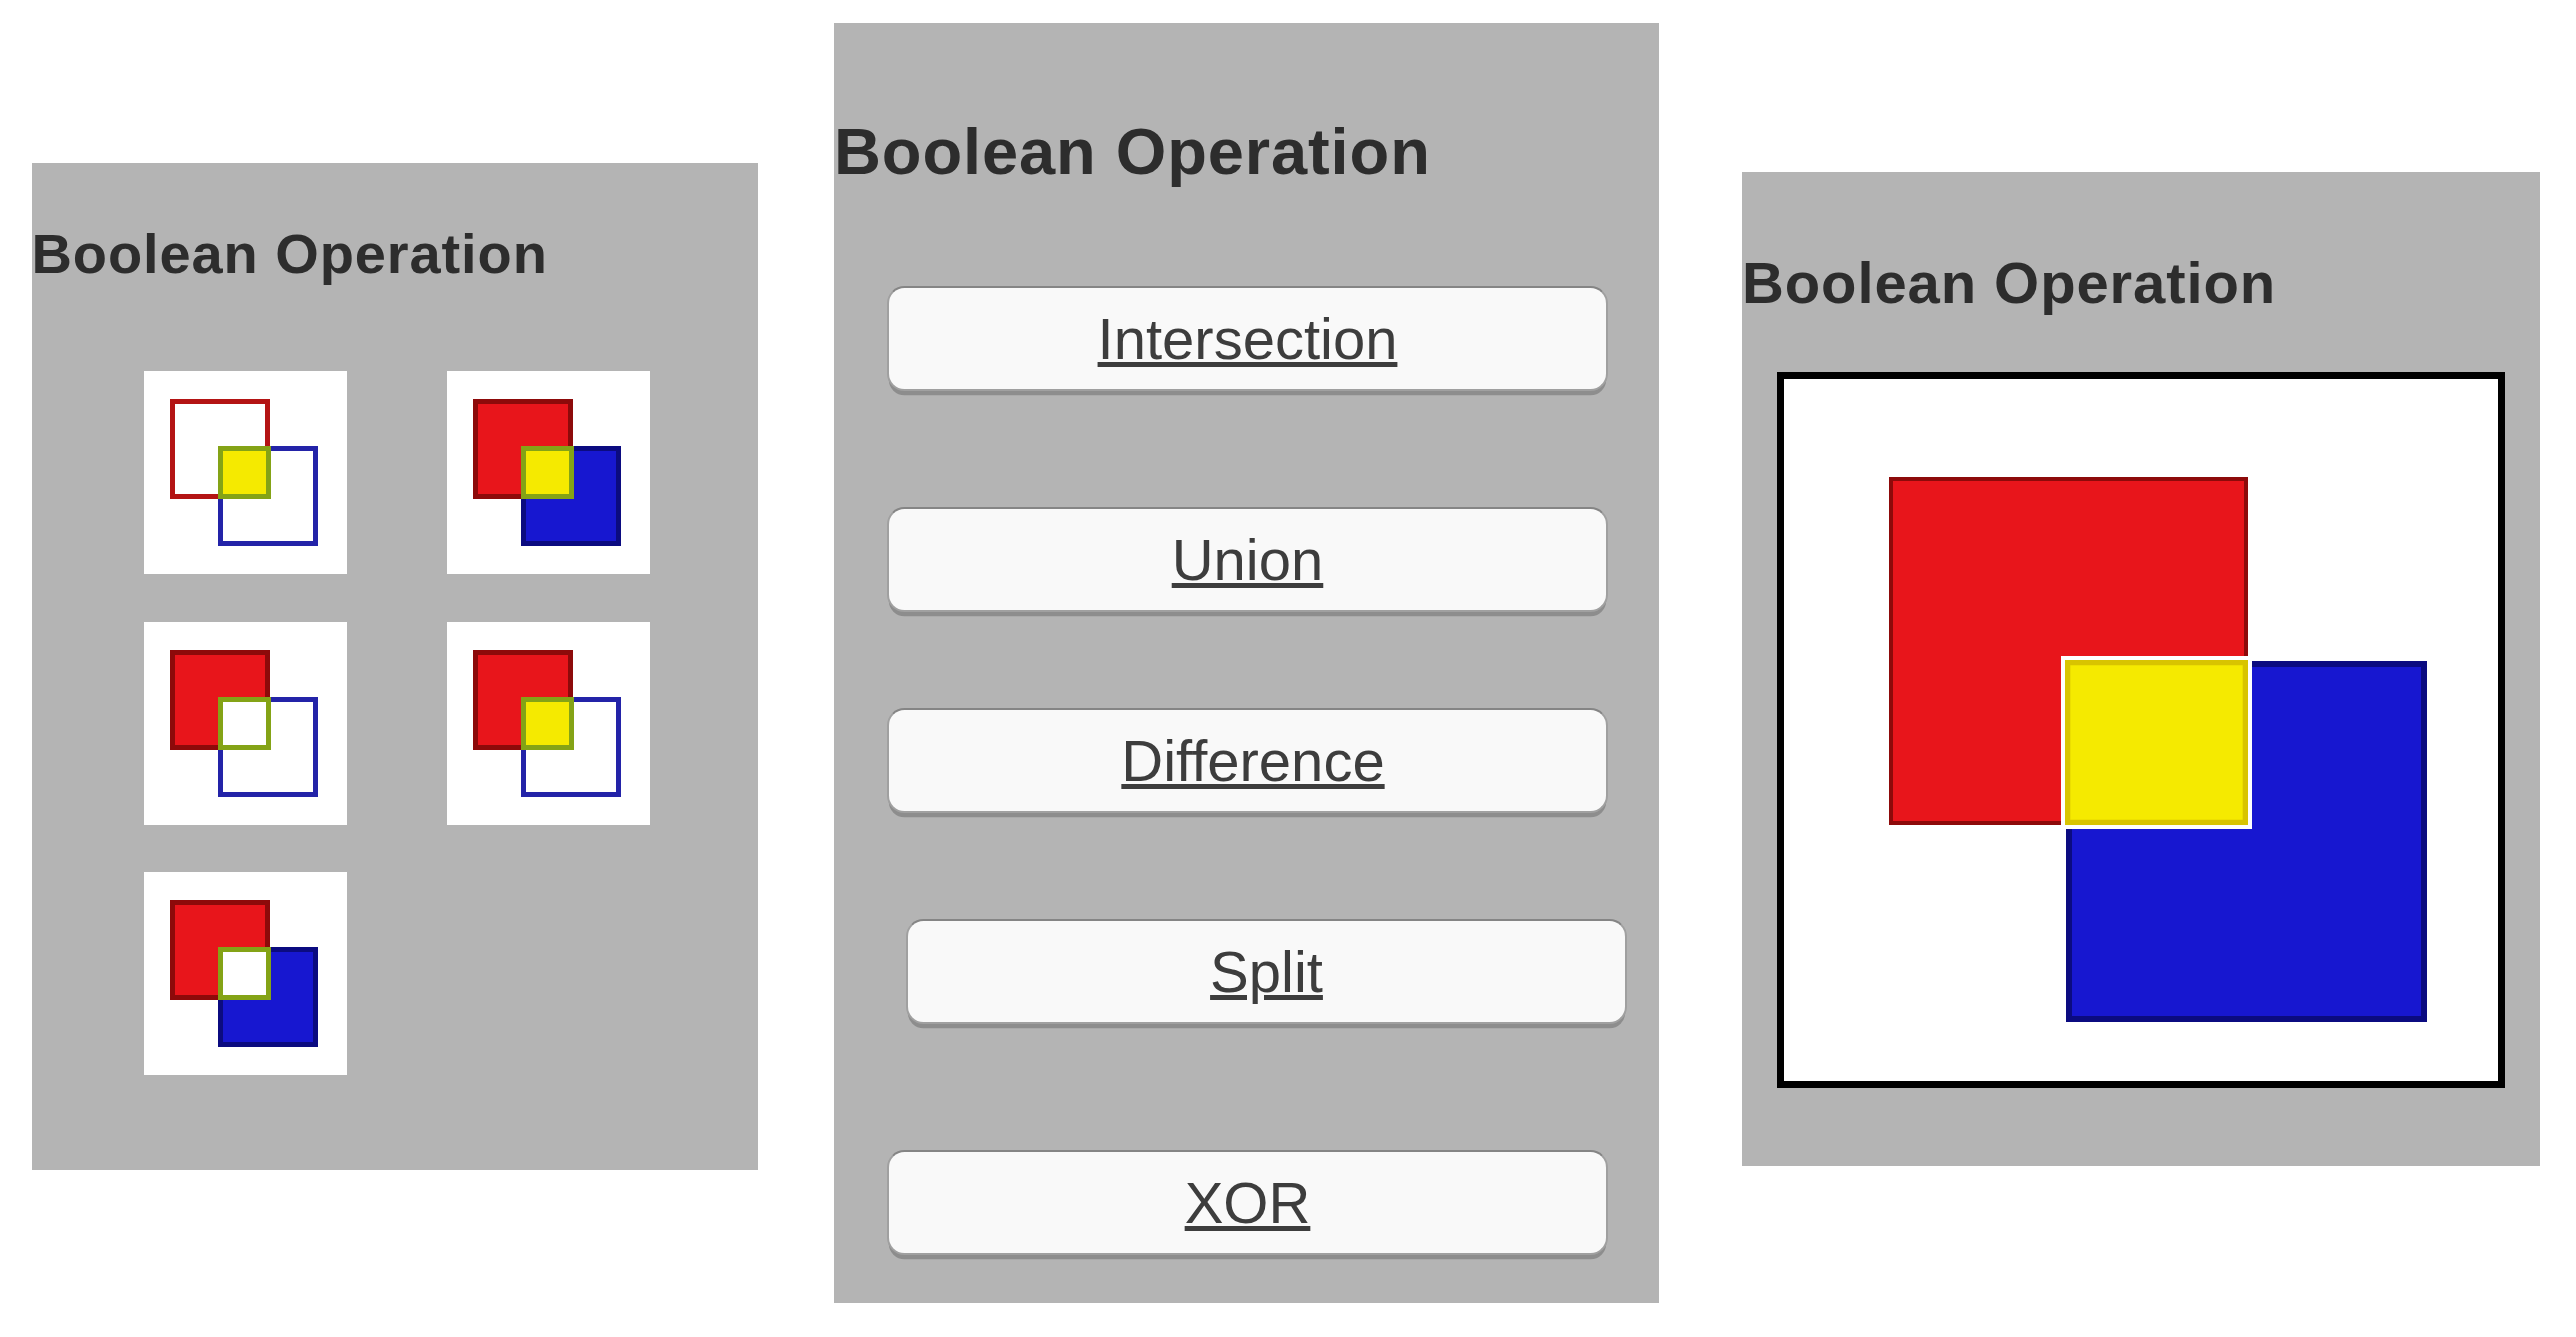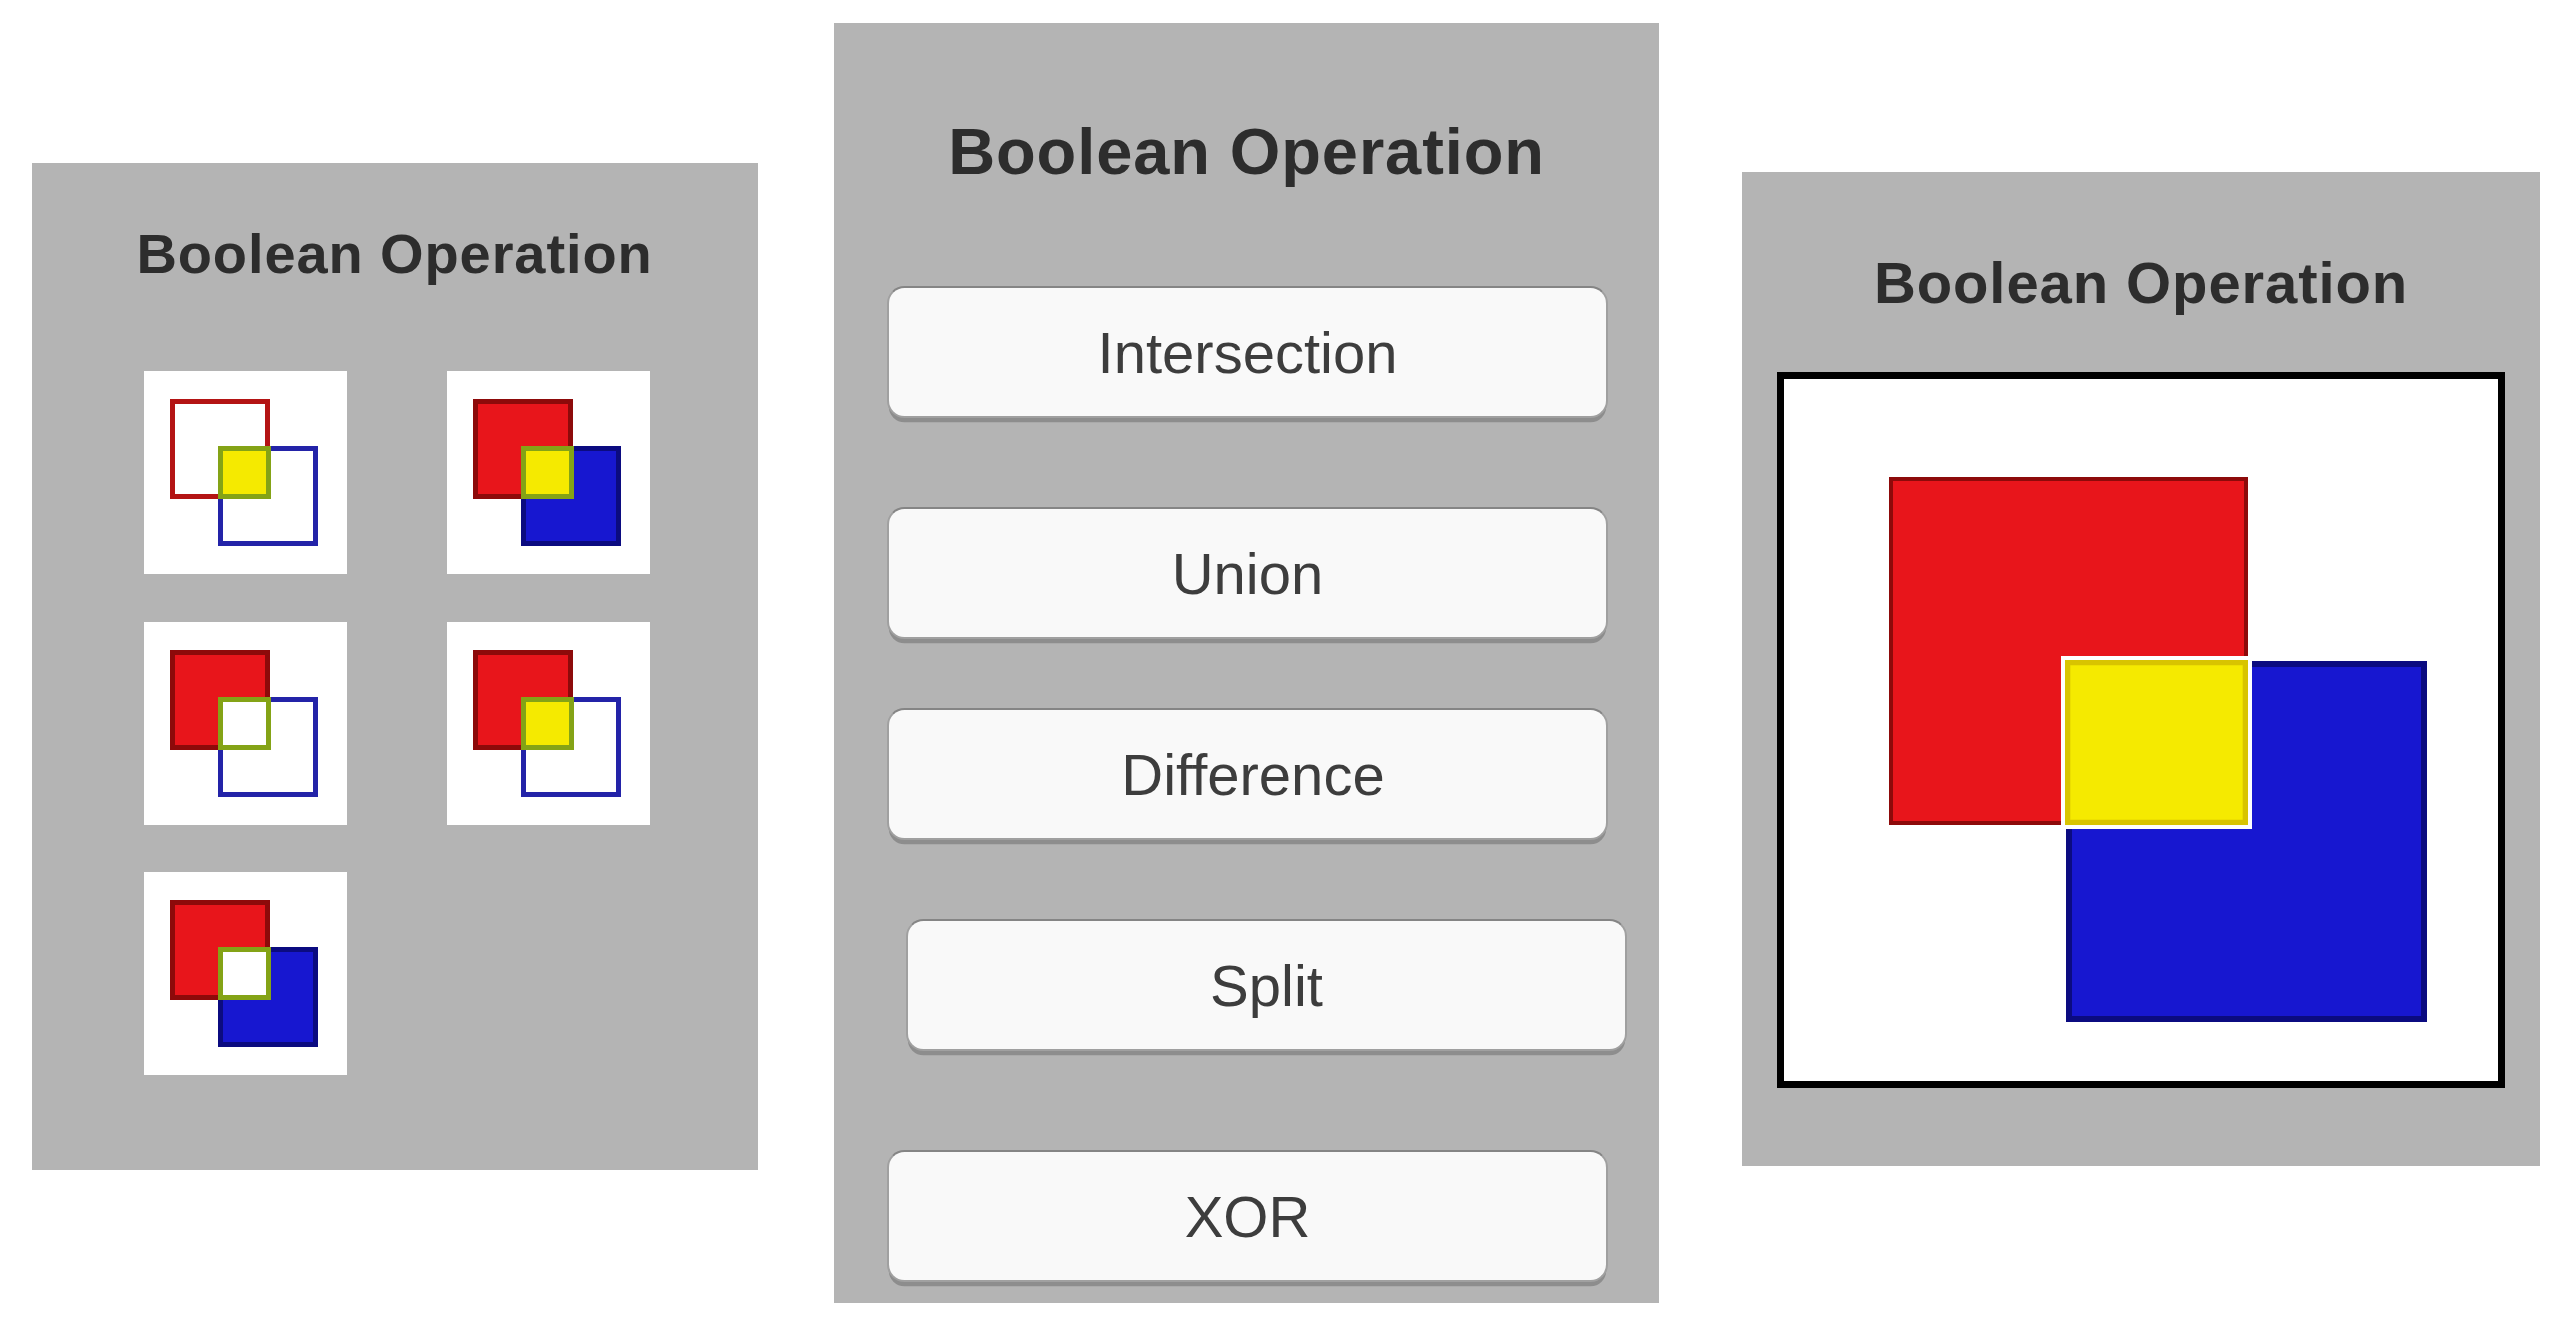--- a/index.html
+++ b/index.html
@@ -15,21 +15,21 @@
     position: absolute;
     background: var(--panel_gray);
   }
   #icons-panel   { left: 31.5px;   top: 163px; width: 726px; height: 1007px; }
   #buttons-panel { left: 834px;  top: 23px;  width: 825px; height: 1280px; }
   #preview-panel { left: 1742px; top: 172px; width: 798px; height: 994px; }
 
   .panel-title {
     position: absolute;
     left: 0; right: 0;
-    text-align: center;
+    text-align: left;
     font-weight: bold;
     color: var(--title_color);
     white-space: nowrap;
     letter-spacing: 0.9px;
   }
   #icons-panel .panel-title   { top: 58px;  font-size: 56px; }
   #buttons-panel .panel-title { top: 91px; font-size: 65px; }
   #preview-panel .panel-title { top: 77px;  font-size: 58px; }
 
   
@@ -53,32 +53,33 @@
   #tile-union        { left: 415px; top: 208px; }
   #tile-difference   { left: 112px; top: 459px; }
   #tile-split        { left: 415px; top: 459px; }
   #tile-xor          { left: 112px; top: 709px; }
 
   
   .op-button {
     position: absolute;
     left: 53px;
     width: 721px;
-    height: 132px;
+    height: 105px;
     background: var(--button_bg);
     border: 2.6px solid var(--button_border);
     border-top-color: #858585;
     border-radius: 17.5px;
     font-family: "Liberation Sans", sans-serif;
     font-size: 58px;
     color: var(--button_text);
     text-align: center;
     box-shadow: 0 6.1px 0 -1.8px #8d8d8d;
     cursor: pointer;
     padding: 0;
+    text-decoration: underline;
   }
   #button-intersection { top: 263px; }
   #button-union        { top: 484px; }
   #button-difference   { top: 685px; padding-left: 11px; }
   #button-split        { top: 896px; margin-left: 19px; }
   #button-xor          { top: 1127px; }
 
   
   #preview-canvas {
     position: absolute;

